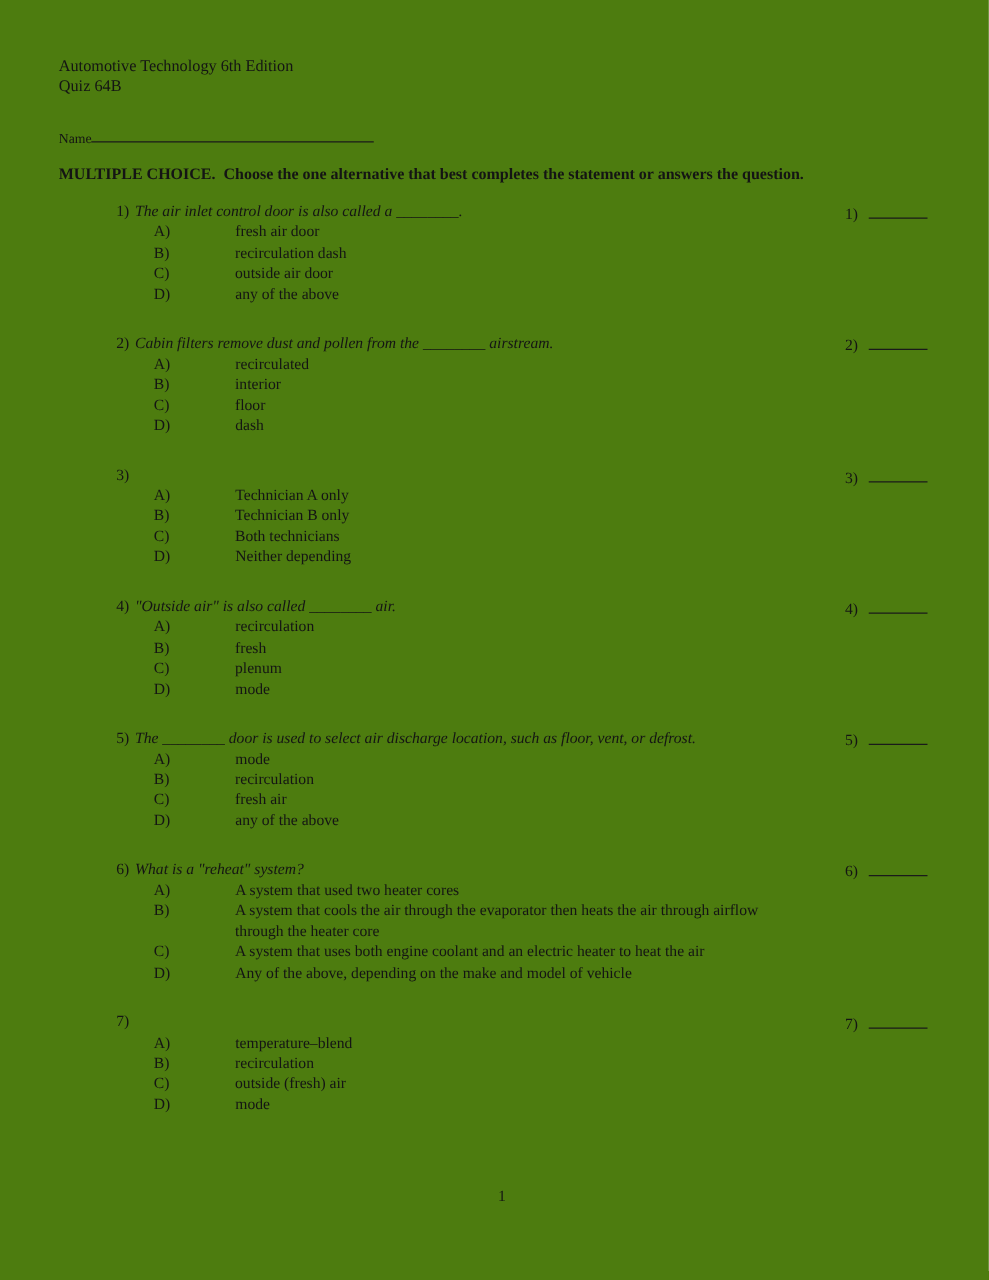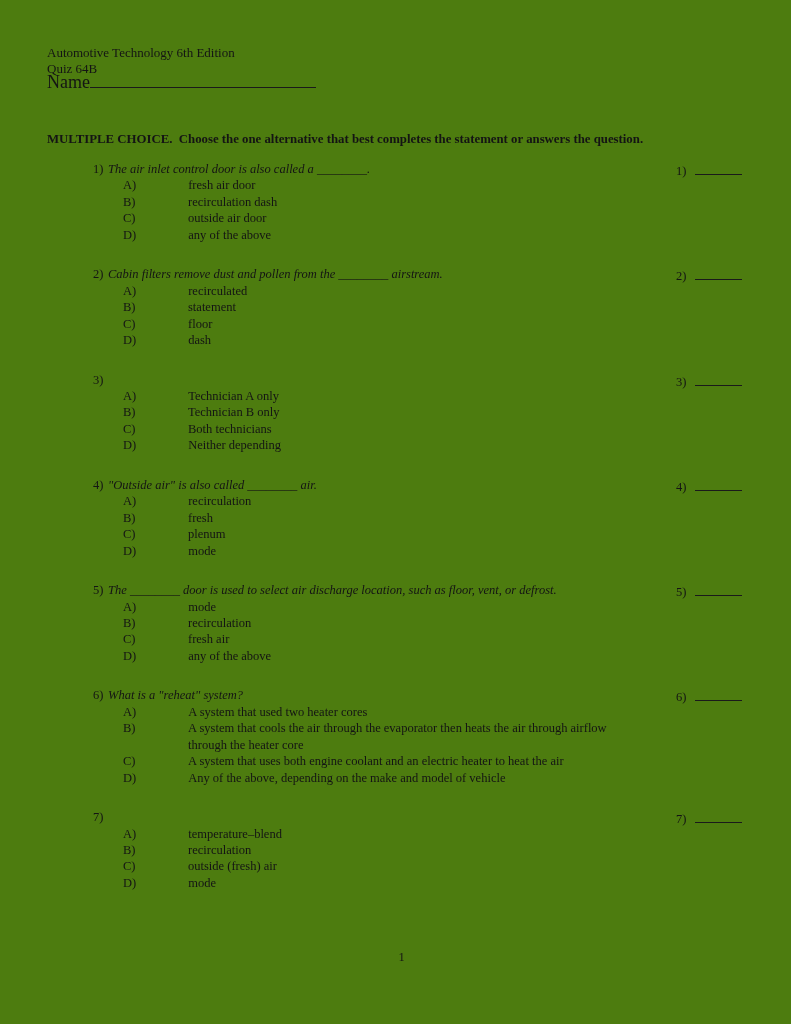--- a/index.html
+++ b/index.html
@@ -8,21 +8,21 @@
     width:791px; height:1024px;
     margin:0 auto;
     background:#4d7c0f;
     color:#141414;
     font-family:"Liberation Serif", "DejaVu Serif", serif;
     font-size:12.5px;
     overflow:hidden;
     padding-left:12px;
   }
   .header { position:absolute; left:47px; top:45px; line-height:15.5px; font-size:13px; }
-  .name-row { position:absolute; left:47px; top:72px; font-size:18px; }
+  .name-row { position:absolute; left:47px; top:100px; font-size:11px; }
   .name-blank {
     display:inline-block; width:226px; height:13px;
     border-bottom:1.2px solid #1a1a1a; vertical-align:baseline;
   }
   .section-heading {
     position:absolute; left:47px; top:132px; width:700px;
     font-weight:bold; font-size:12.8px; white-space:pre-wrap;
   }
   .questions { position:absolute; left:93px; top:161px; width:653px; line-height:16.45px; }
   .question { position:relative; margin-bottom:23px; }
@@ -105,21 +105,21 @@
         <div class="choices">
           <div class="choice">
             <span class="c-letter">A)</span>
             <div class="c-text">
               <div>recirculated</div>
             </div>
           </div>
           <div class="choice">
             <span class="c-letter">B)</span>
             <div class="c-text">
-              <div>statement</div>
+              <div>interior</div>
             </div>
           </div>
           <div class="choice">
             <span class="c-letter">C)</span>
             <div class="c-text">
               <div>floor</div>
             </div>
           </div>
           <div class="choice">
             <span class="c-letter">D)</span>

